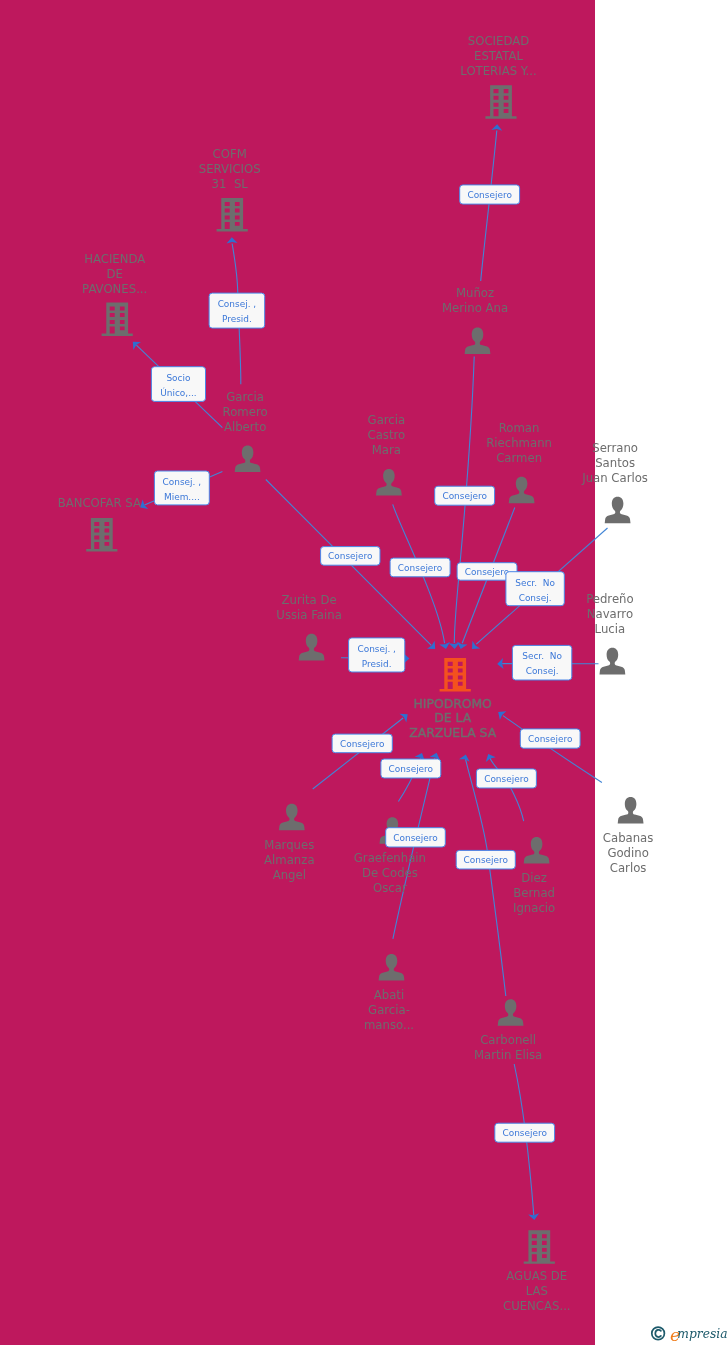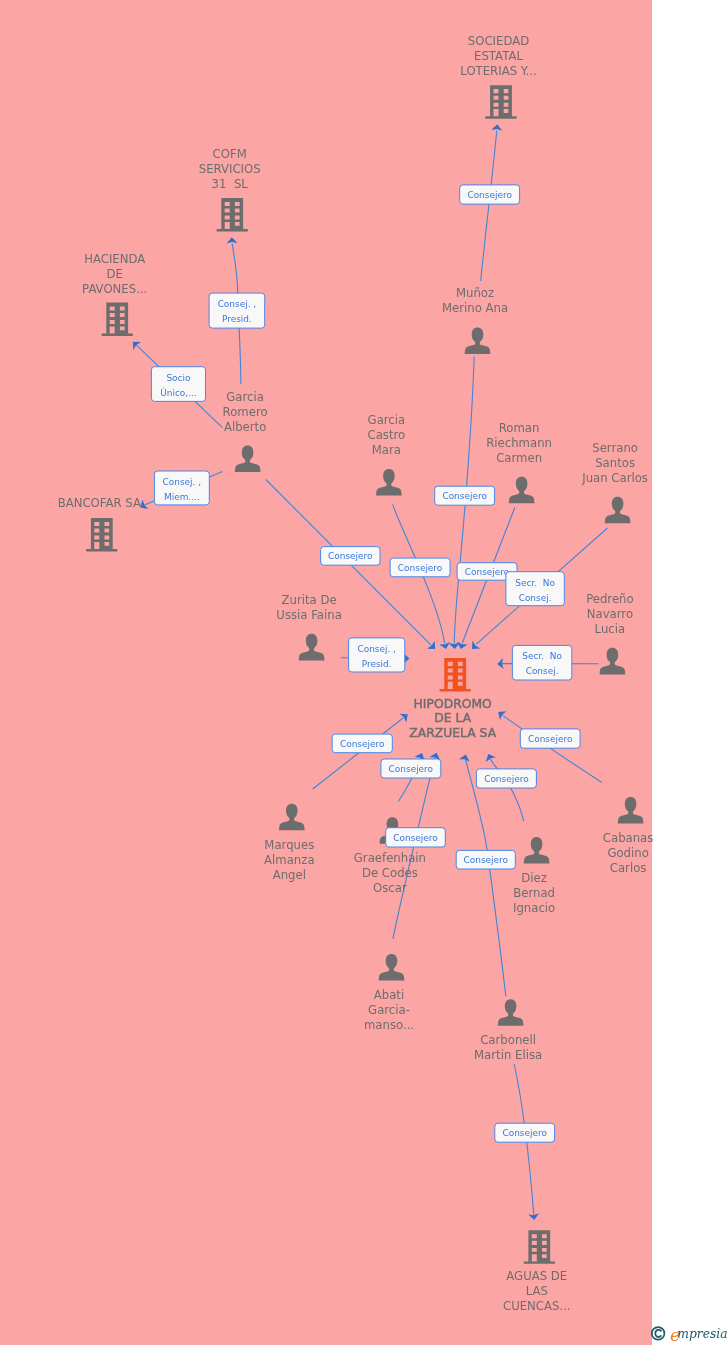--- a/index.html
+++ b/index.html
@@ -1,18 +1,18 @@
 <!DOCTYPE html>
 <html><head>
 <meta charset="utf-8">
 <style>
   html,body{margin:0;padding:0;background:#ffffff;}
   body{width:728px;height:1345px;overflow:hidden;
        font-family:"DejaVu Sans",sans-serif;}
-  #canvas{position:relative;width:652px;height:1345px;background:#fca5a5;}
+  #canvas{position:relative;width:595px;height:1345px;background:#be185d;}
   svg#diagram{position:absolute;left:0;top:0;display:block;}
   .edge-path{fill:none;stroke:#4285d6;stroke-width:1.1;}
   .arrow-head{fill:#2f6fd0;stroke:none;}
   .badge-box{fill:#f8f8f8;stroke:#4a86e8;stroke-width:1.0;}
   .badge-text{fill:#3c78d8;font-family:"DejaVu Sans",sans-serif;
               font-size:8.95px;text-anchor:middle;}
   .node-label{fill:#6d6d6d;font-family:"DejaVu Sans",sans-serif;
               font-size:11.7px;text-anchor:middle;}
   .node-label.b{font-size:12.35px;fill:#6d6d6d;stroke:#6d6d6d;stroke-width:0.45px;paint-order:stroke;}
   .ic-gray{fill:#6d6d6d;fill-rule:evenodd;}

